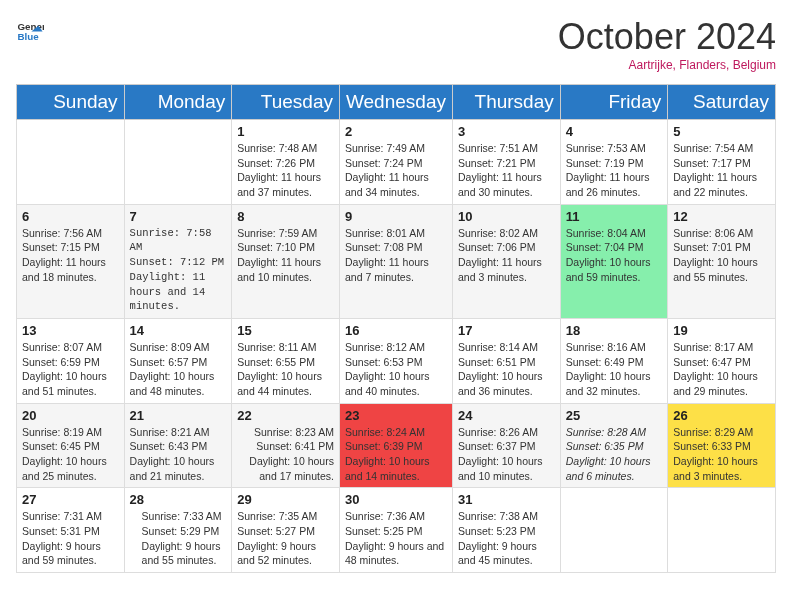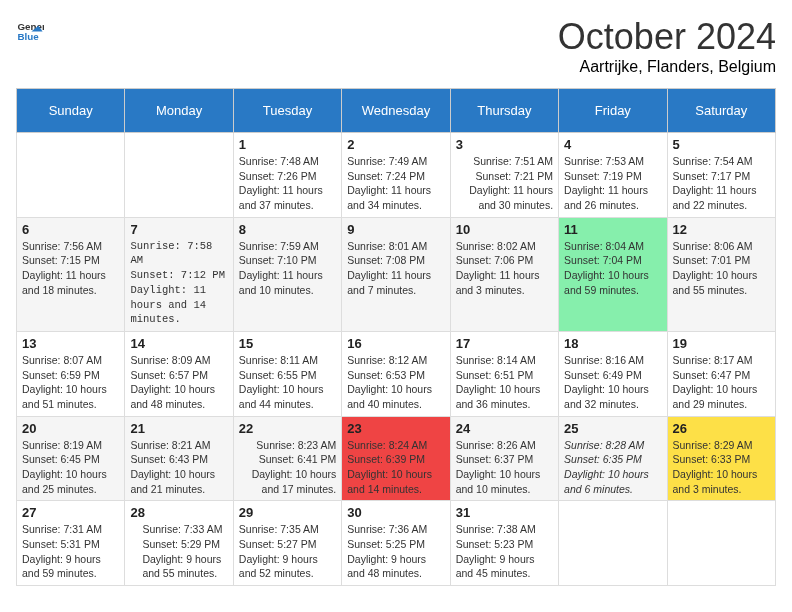--- a/index.html
+++ b/index.html
@@ -27,34 +27,34 @@
     }
     .title-block {
       text-align: right;
     }
     .month-title {
       font-size: 36px;
       font-weight: normal;
       color: #333;
     }
     .location-title {
-      font-size: 16px;
-      color: #000000;
+      font-size: 12px;
+      color: #be185d;
     }
     .calendar {
       width: 100%;
       border-collapse: collapse;
       font-size: 11px;
     }
     .calendar th {
       background-color: #2979c5;
       color: white;
-      text-align: center;
-      padding: 14px 6px;
-      font-size: 13px;
+      text-align: right;
+      padding: 6px 6px;
+      font-size: 19px;
       font-weight: normal;
       border: 1px solid #ccc;
     }
     .calendar td {
       border: 1px solid #ddd;
       vertical-align: top;
       padding: 4px 5px;
       min-height: 80px;
       width: 108px;
       background: #fff;
@@ -121,21 +121,21 @@
 Daylight: 11 hours and 37 minutes.</div>
         </td>
         <td>
           <span class="day-number">2</span>
           <div class="day-info" style="white-space: pre-line;">Sunrise: 7:49 AM
 Sunset: 7:24 PM
 Daylight: 11 hours and 34 minutes.</div>
         </td>
         <td>
           <span class="day-number">3</span>
-          <div class="day-info" style="white-space: pre-line; text-align: right;">Sunrise: 7:51 AM
+          <div class="day-info" style="white-space: pre-line;">Sunrise: 7:51 AM
 Sunset: 7:21 PM
 Daylight: 11 hours and 30 minutes.</div>
         </td>
         <td>
           <span class="day-number">4</span>
           <div class="day-info" style="white-space: pre-line;">Sunrise: 7:53 AM
 Sunset: 7:19 PM
 Daylight: 11 hours and 26 minutes.</div>
         </td>
         <td>

